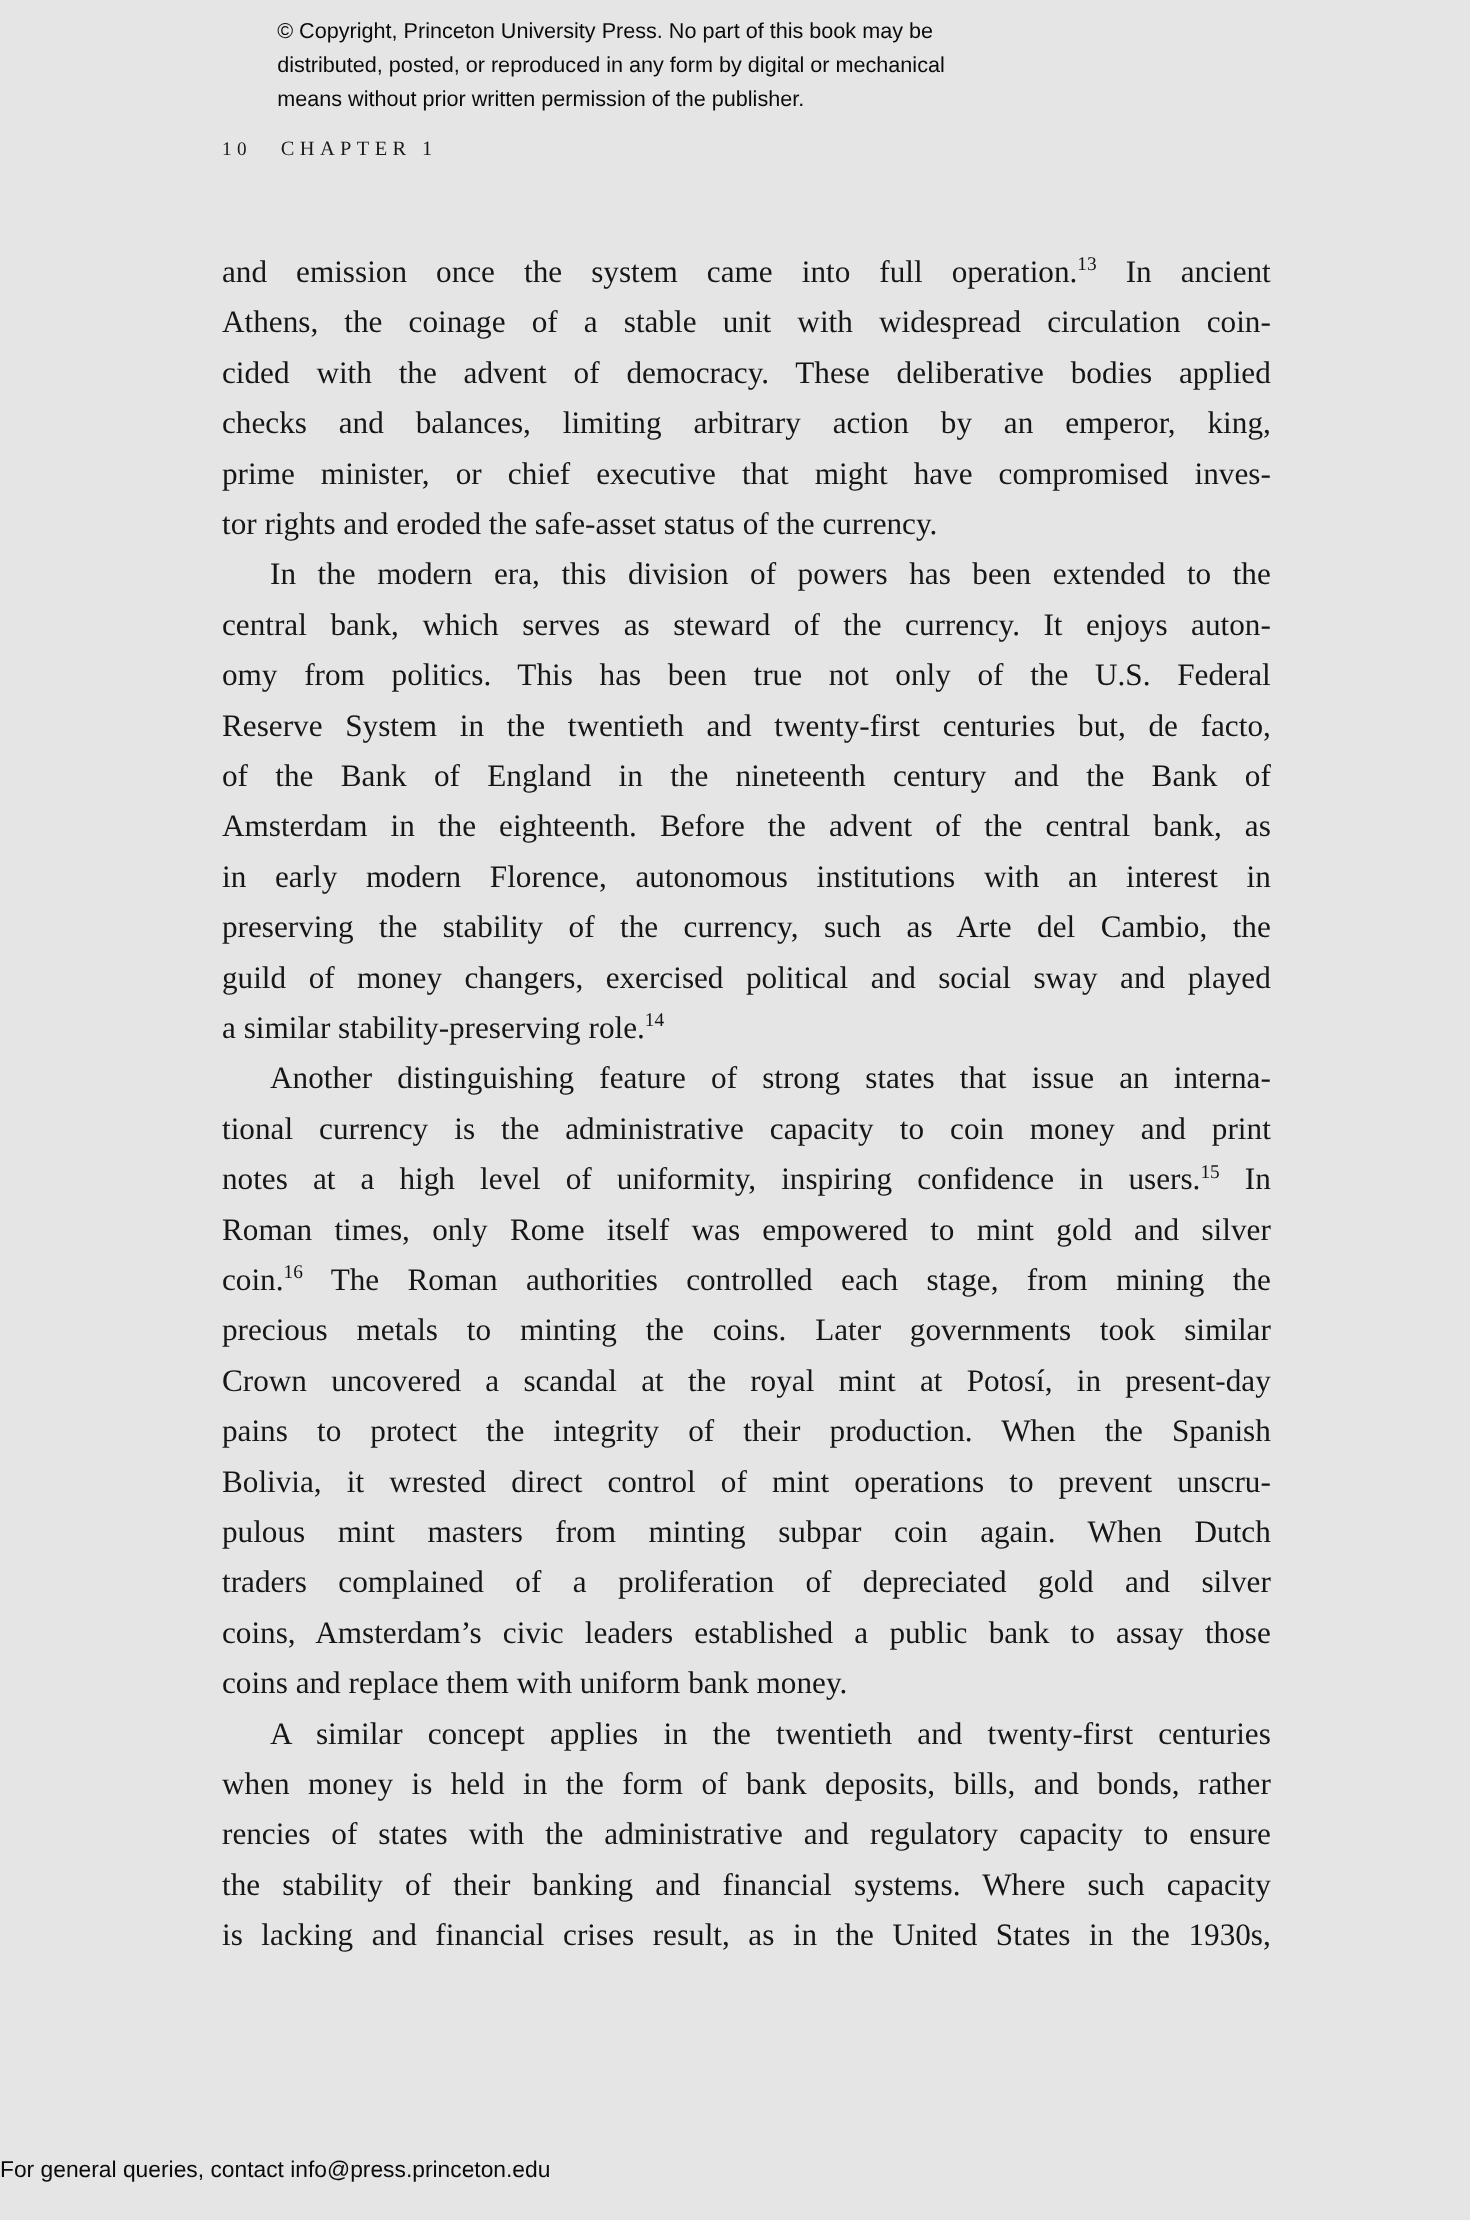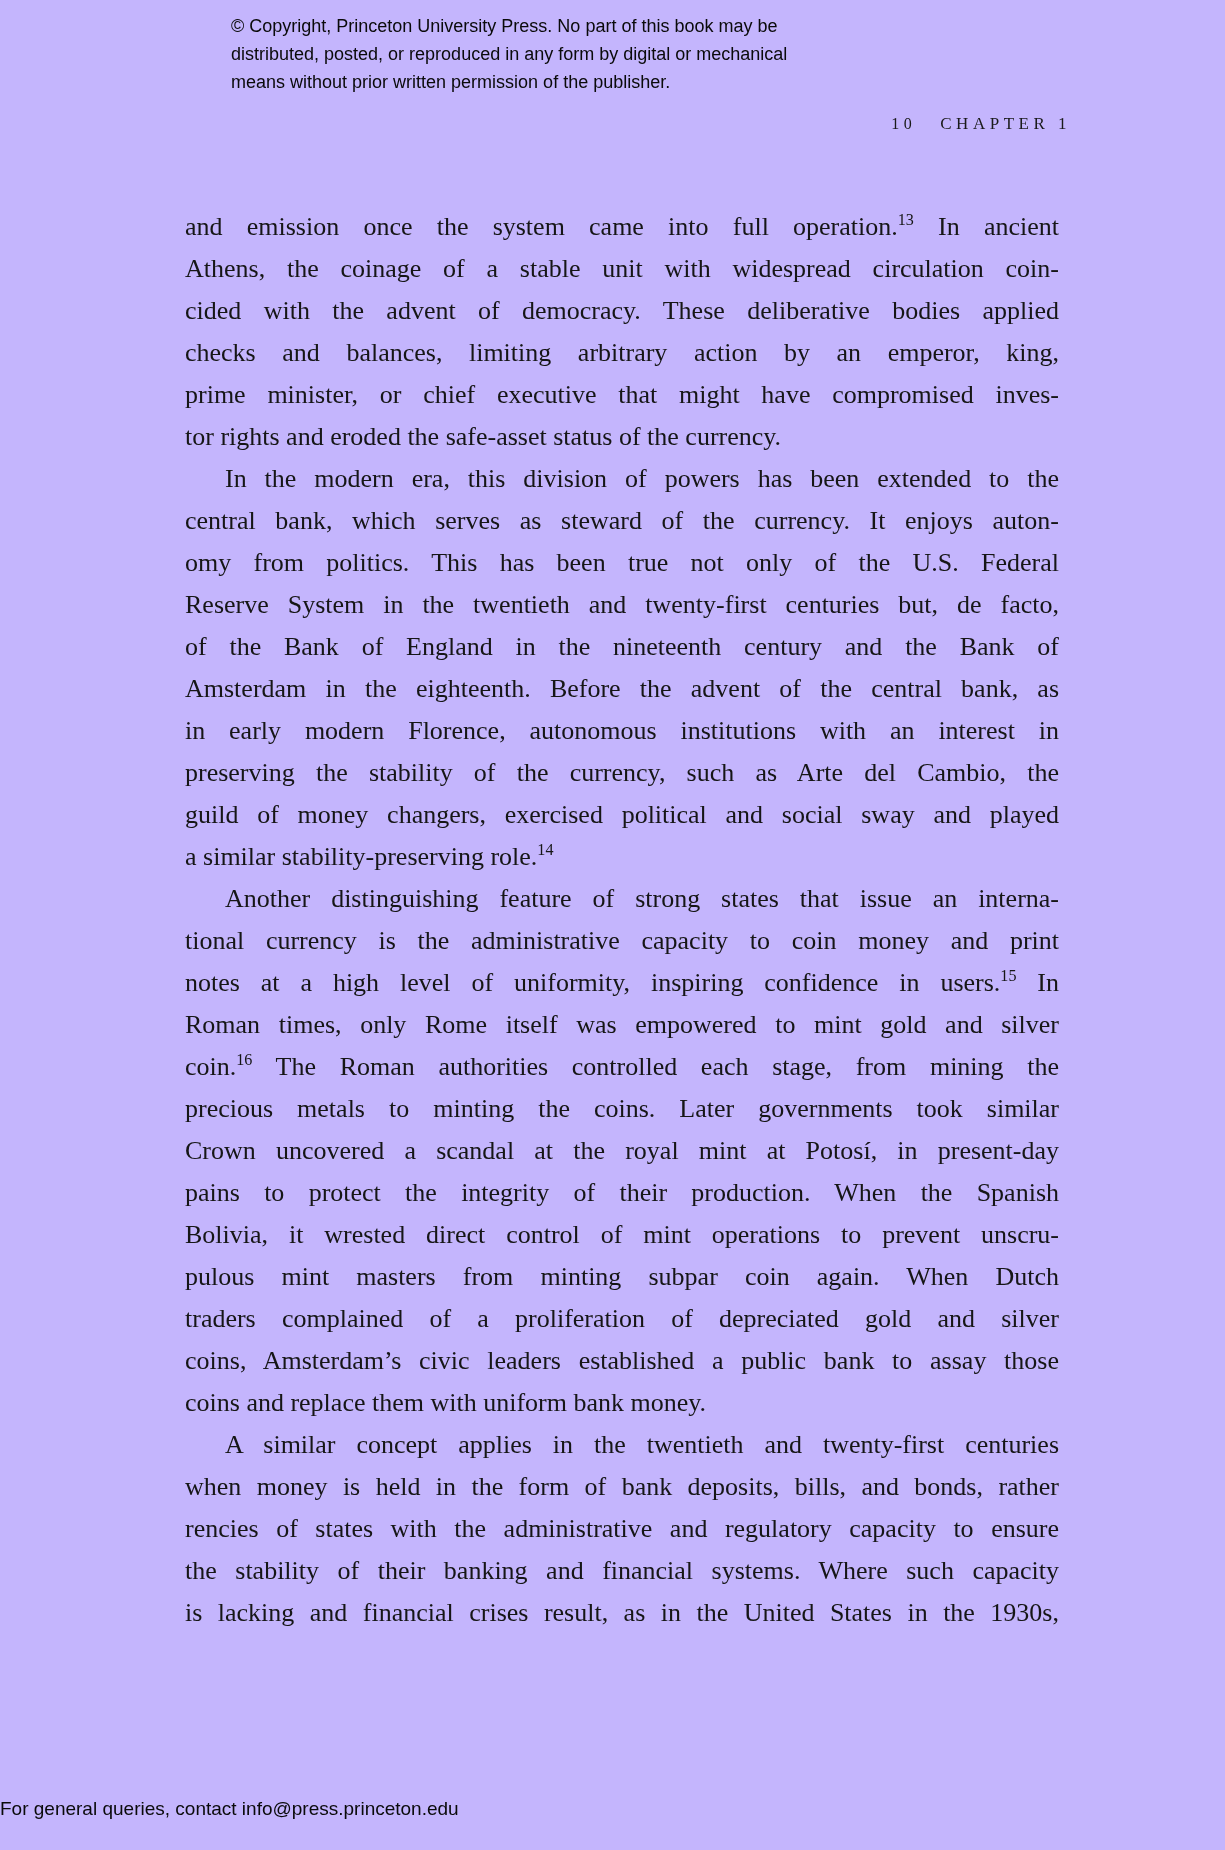--- a/index.html
+++ b/index.html
@@ -4,21 +4,21 @@
 <style>
   html, body {
     margin: 0;
     padding: 0;
     background: #ffffff;
   }
   .page {
     position: relative;
     width: 1225px;
     height: 1850px;
-    background: #c4b5fd;
+    background: #e5e5e5;
     color: #141414;
     overflow: hidden;
   }
   .copyright {
     position: absolute;
     left: 231px;
     top: 12px;
     width: 660px;
     font-family: "Liberation Sans", sans-serif;
     font-size: 18px;
@@ -28,23 +28,23 @@
   }
   .content {
     position: absolute;
     left: 185px;
     top: 0;
     width: 874px;
   }
   .running-header {
     position: absolute;
     top: 114px;
-    left: 12px;
+    left: 0;
     width: 100%;
-    text-align: right;
+    text-align: left;
     font-family: "Liberation Serif", serif;
     font-size: 17px;
     letter-spacing: 4.5px;
     color: #1a1a1a;
     font-variant-numeric: oldstyle-nums;
     white-space: nowrap;
   }
   .running-header .pagenum {
     margin-right: 24px;
     font-size: 16px;

